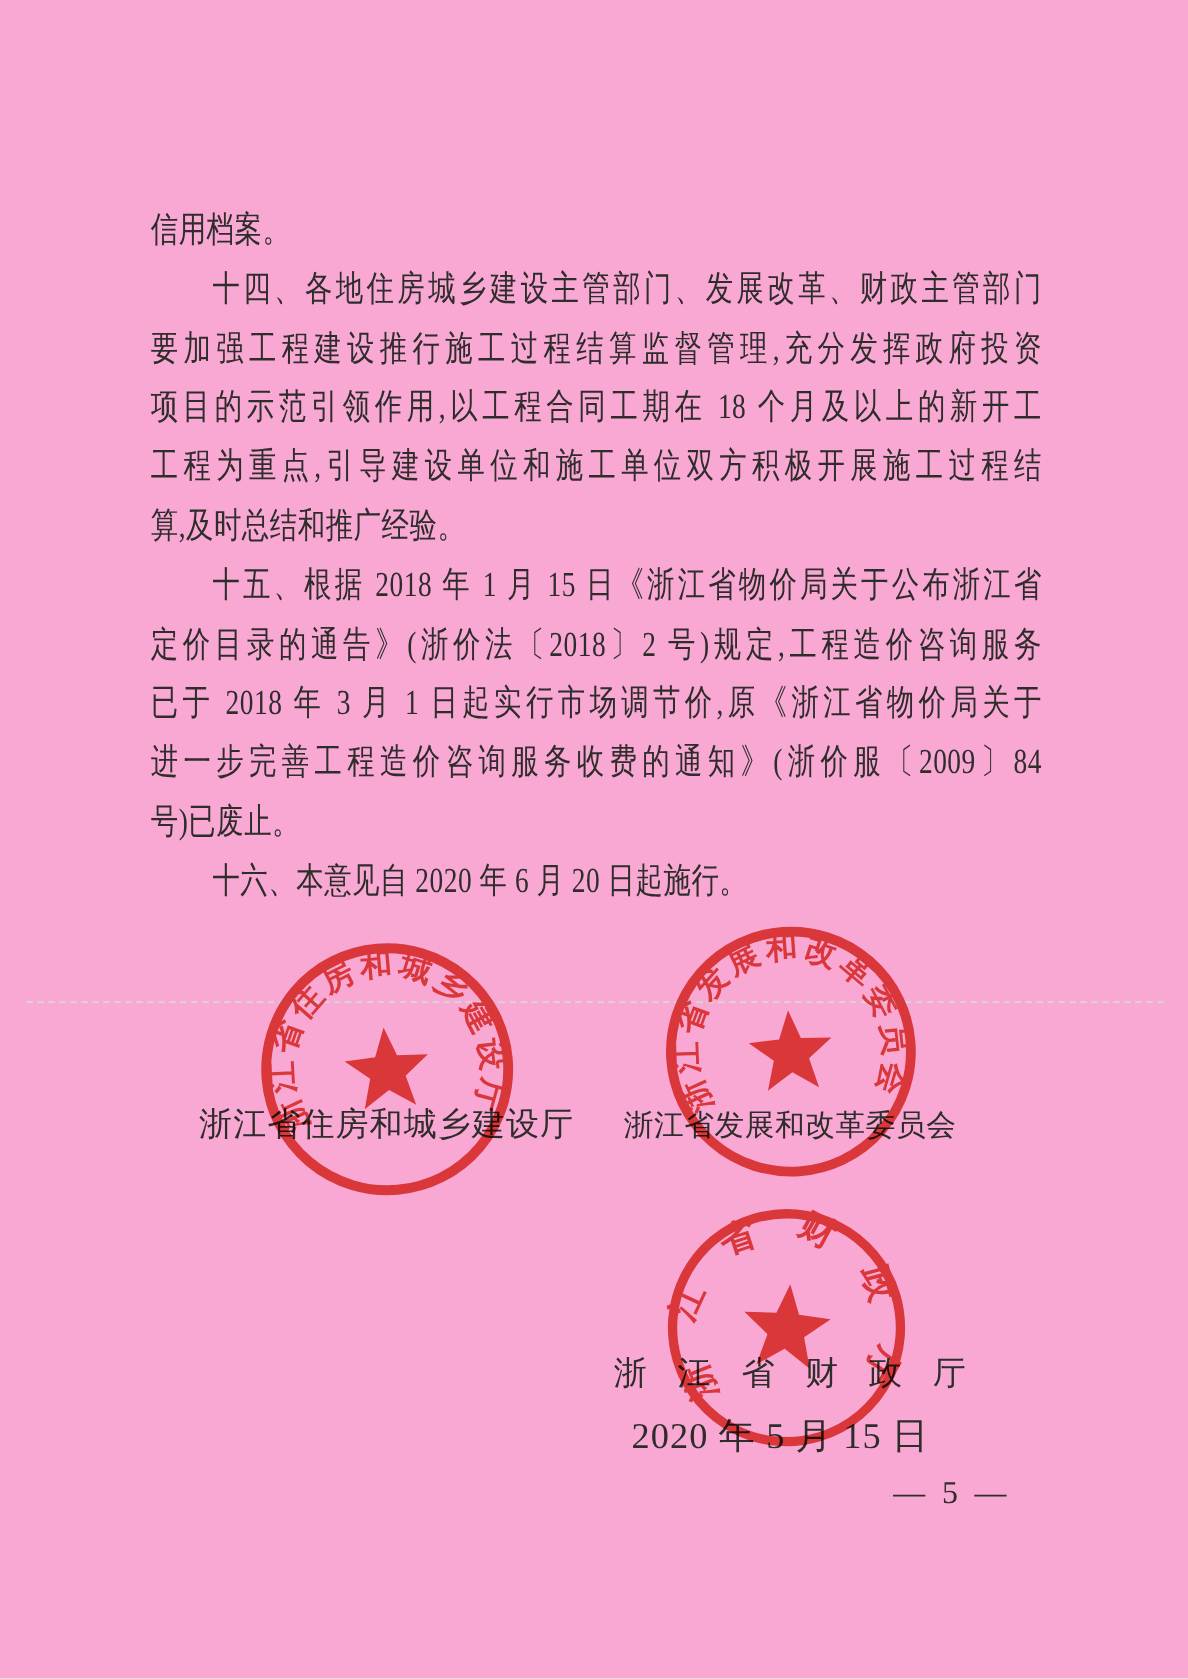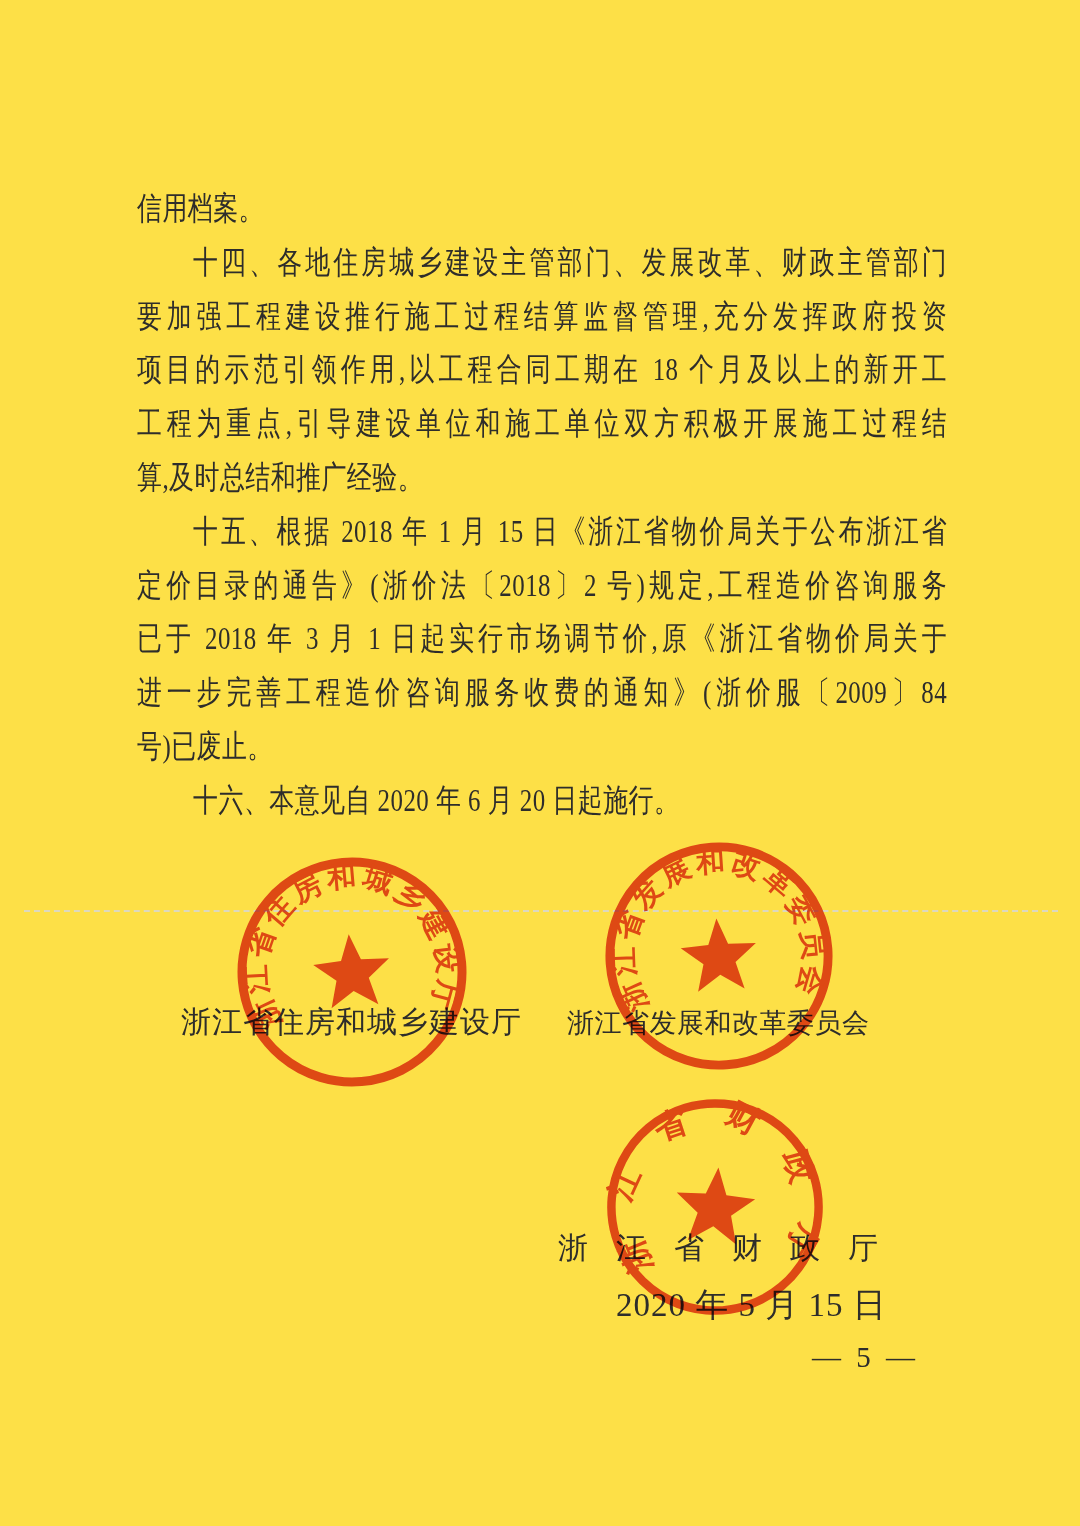--- a/index.html
+++ b/index.html
@@ -1,20 +1,20 @@
 <!DOCTYPE html>
 <html><head>
 <meta charset="utf-8">
 <style>
   html,body { margin:0; padding:0; background:#e8e8e8; }
   #page {
     position:relative;
     width:1080px; height:1526px;
     margin:0 auto;
-    background:#fde047;
+    background:#f9a8d4;
     overflow:hidden;
     font-family:"Liberation Serif","DejaVu Serif",serif;
   }
 
   
   #textblock {
     position:absolute; left:137px; top:182px;
     width:1040px;
     transform:scaleX(0.779); transform-origin:0 0;
     color:#2e2d2b;
@@ -26,21 +26,21 @@
   .ln.just { text-align:justify; text-align-last:justify; }
   .ln.indent { padding-left:72px; }
 
   
   .sig {
     position:absolute; color:#2e2d2b; z-index:2; white-space:nowrap;
   }
   #sig-left   { left:181px; top:1002px; font-size:30px; letter-spacing:1px; }
   #sig-right  { left:567px; top:1005px; font-size:27px; letter-spacing:0.5px; }
   #sig-finance{ left:558px; top:1228px; font-size:30px; letter-spacing:28px; }
-  #sig-date   { left:616px; top:1283px; font-size:33px; letter-spacing:1px; }
+  #sig-date   { left:574px; top:1283px; font-size:33px; letter-spacing:1px; }
 
   
   #pagenum {
     position:absolute; left:812px; top:1341px;
     font-size:29px; color:#2e2d2b; letter-spacing:4px; z-index:2;
     white-space:nowrap;
   }
 
   
   #foldline {

